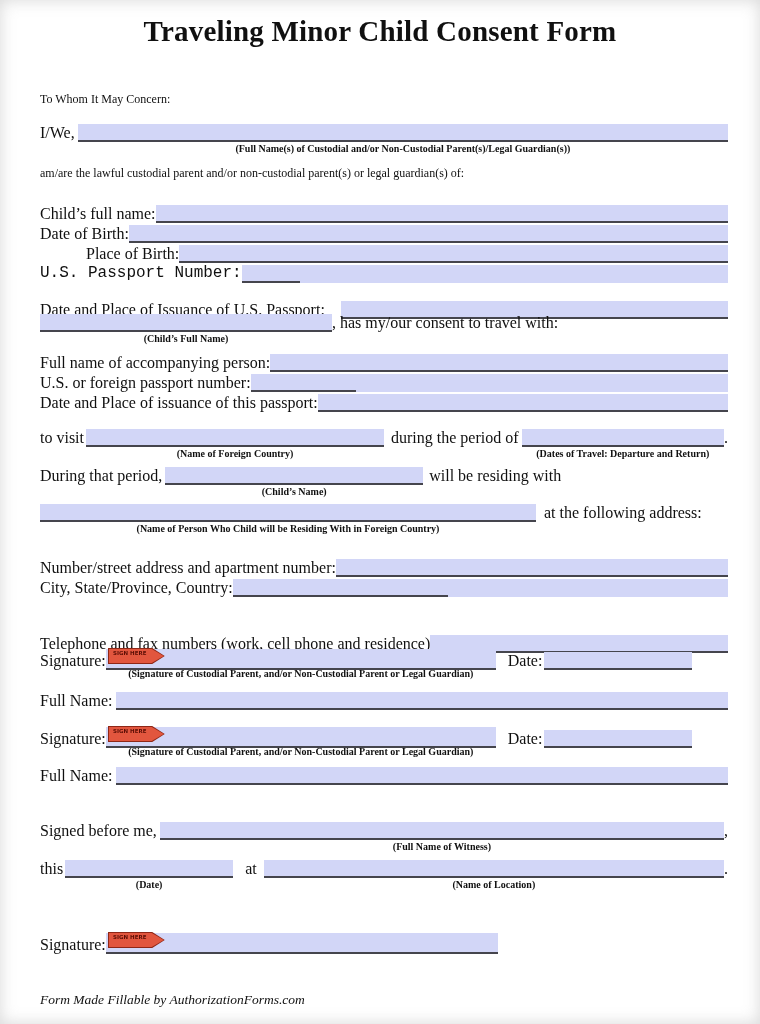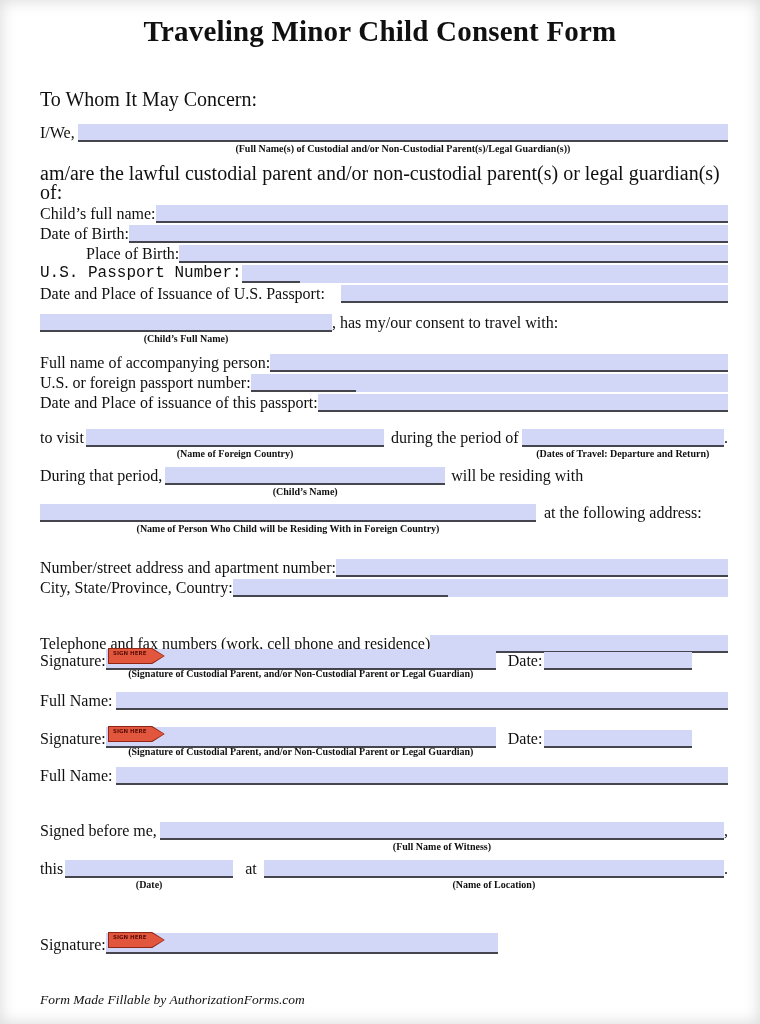--- a/index.html
+++ b/index.html
@@ -11,21 +11,21 @@
   }
   .page {
     position:absolute; inset:0; background:#ffffff; overflow:hidden;
     box-shadow: inset 0 0 16px rgba(110,110,110,.28);
   }
   .title {
     position:absolute; top:15px; left:0; width:100%; text-align:center;
     font-size:29px; font-weight:bold; letter-spacing:.2px;
   }
   .abs { position:absolute; left:40px; right:32px; }
-  .text16 { font-size:20px; line-height:19px; }
+  .text16 { font-size:12px; line-height:19px; }
   .row { position:absolute; left:40px; right:32px; display:flex; align-items:flex-end; height:20px; }
   .lbl { font-size:16px; line-height:19px; white-space:nowrap; flex:none; }
   .field { position:relative; background:var(--field); height:18px; flex:1; min-width:0; }
   .field::after { content:""; position:absolute; left:0; bottom:0; width:100%; height:2px; background:var(--ul); }
   .field.fx { flex:none; }
   .field.ul-58::after  { width:58px; }
   .field.ul-105::after { width:105px; }
   .field.ul-215::after { width:215px; }
   .cap {
     position:absolute; top:19px; left:0; right:0; text-align:center;
@@ -71,21 +71,21 @@
     <div class="field"></div>
   </div>
   <div class="row" style="top:243px;margin-left:46px;">
     <span class="lbl">Place of Birth:</span>
     <div class="field"></div>
   </div>
   <div class="row" style="top:263px;font-family:Liberation Mono, monospace;">
     <span class="lbl">U.S. Passport Number:</span>
     <div class="field ul-58"></div>
   </div>
-  <div class="row" style="top:283px;gap:16px;">
+  <div class="row" style="top:299px;gap:16px;">
     <span class="lbl">Date and Place of Issuance of U.S. Passport:</span>
     <div class="field"></div>
   </div>
 
   <div class="row" style="top:312px;">
     <div class="field fx" style="width:292px;">
       <div class="cap">(Child’s Full Name)</div>
     </div>
     <span class="lbl">, has my/our consent to travel with:</span>
   </div>
@@ -110,21 +110,21 @@
     </div>
     <span class="lbl m-l7 m-r3">during the period of</span>
     <div class="field">
       <div class="cap">(Dates of Travel: Departure and Return)</div>
     </div>
     <span class="lbl">.</span>
   </div>
 
   <div class="row" style="top:465px;">
     <span class="lbl m-r3">During that period,</span>
-    <div class="field fx" style="width:280px;">
+    <div class="field fx" style="width:258px;">
       <div class="cap">(Child’s Name)</div>
     </div>
     <span class="lbl m-l6">will be residing with</span>
   </div>
 
   <div class="row" style="top:502px;">
     <div class="field fx" style="width:496px;">
       <div class="cap">(Name of Person Who Child will be Residing With in Foreign Country)</div>
     </div>
     <span class="lbl m-l8">at the following address:</span>

